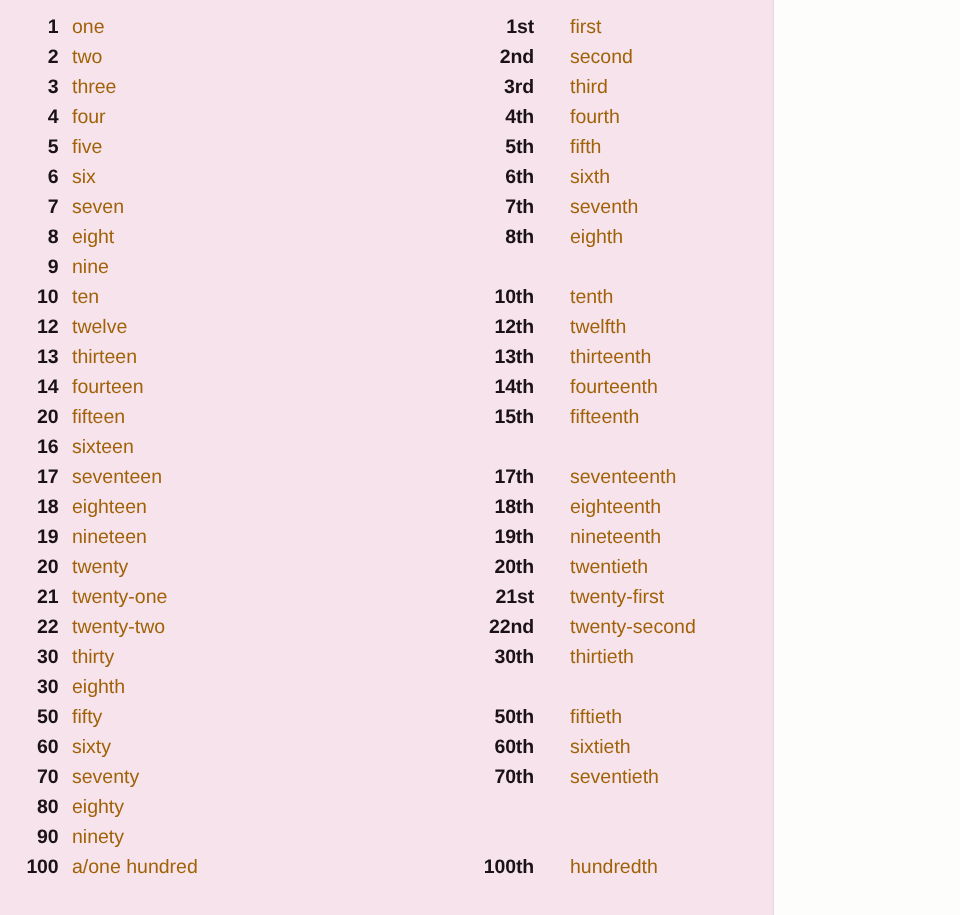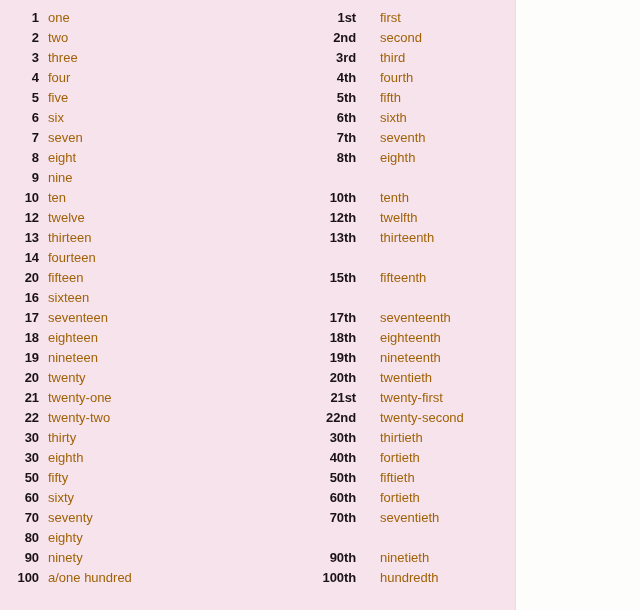--- a/index.html
+++ b/index.html
@@ -207,20 +207,24 @@
         <div class="col col-ordinal">
           <span class="num">13th</span>
           <span class="word">thirteenth</span>
         </div>
       </div>
       <div class="row">
         <div class="col col-cardinal">
           <span class="num">14</span>
           <span class="word">fourteen</span>
         </div>
+        <div class="col col-ordinal">
+          <span class="num">14th</span>
+          <span class="word">fourteenth</span>
+        </div>
       </div>
       <div class="row">
         <div class="col col-cardinal">
           <span class="num">20</span>
           <span class="word">fifteen</span>
         </div>
         <div class="col col-ordinal">
           <span class="num">15th</span>
           <span class="word">fifteenth</span>
         </div>
@@ -299,43 +303,39 @@
         <div class="col col-ordinal">
           <span class="num">30th</span>
           <span class="word">thirtieth</span>
         </div>
       </div>
       <div class="row">
         <div class="col col-cardinal">
           <span class="num">30</span>
           <span class="word">eighth</span>
         </div>
-        <div class="col col-ordinal">
-          <span class="num">40th</span>
-          <span class="word">fortieth</span>
-        </div>
       </div>
       <div class="row">
         <div class="col col-cardinal">
           <span class="num">50</span>
           <span class="word">fifty</span>
         </div>
         <div class="col col-ordinal">
           <span class="num">50th</span>
           <span class="word">fiftieth</span>
         </div>
       </div>
       <div class="row">
         <div class="col col-cardinal">
           <span class="num">60</span>
           <span class="word">sixty</span>
         </div>
         <div class="col col-ordinal">
           <span class="num">60th</span>
-          <span class="word">fortieth</span>
+          <span class="word">sixtieth</span>
         </div>
       </div>
       <div class="row">
         <div class="col col-cardinal">
           <span class="num">70</span>
           <span class="word">seventy</span>
         </div>
         <div class="col col-ordinal">
           <span class="num">70th</span>
           <span class="word">seventieth</span>
@@ -344,24 +344,20 @@
       <div class="row">
         <div class="col col-cardinal">
           <span class="num">80</span>
           <span class="word">eighty</span>
         </div>
       </div>
       <div class="row">
         <div class="col col-cardinal">
           <span class="num">90</span>
           <span class="word">ninety</span>
-        </div>
-        <div class="col col-ordinal">
-          <span class="num">90th</span>
-          <span class="word">ninetieth</span>
         </div>
       </div>
       <div class="row">
         <div class="col col-cardinal">
           <span class="num">100</span>
           <span class="word">a/one hundred</span>
         </div>
         <div class="col col-ordinal">
           <span class="num">100th</span>
           <span class="word">hundredth</span>

